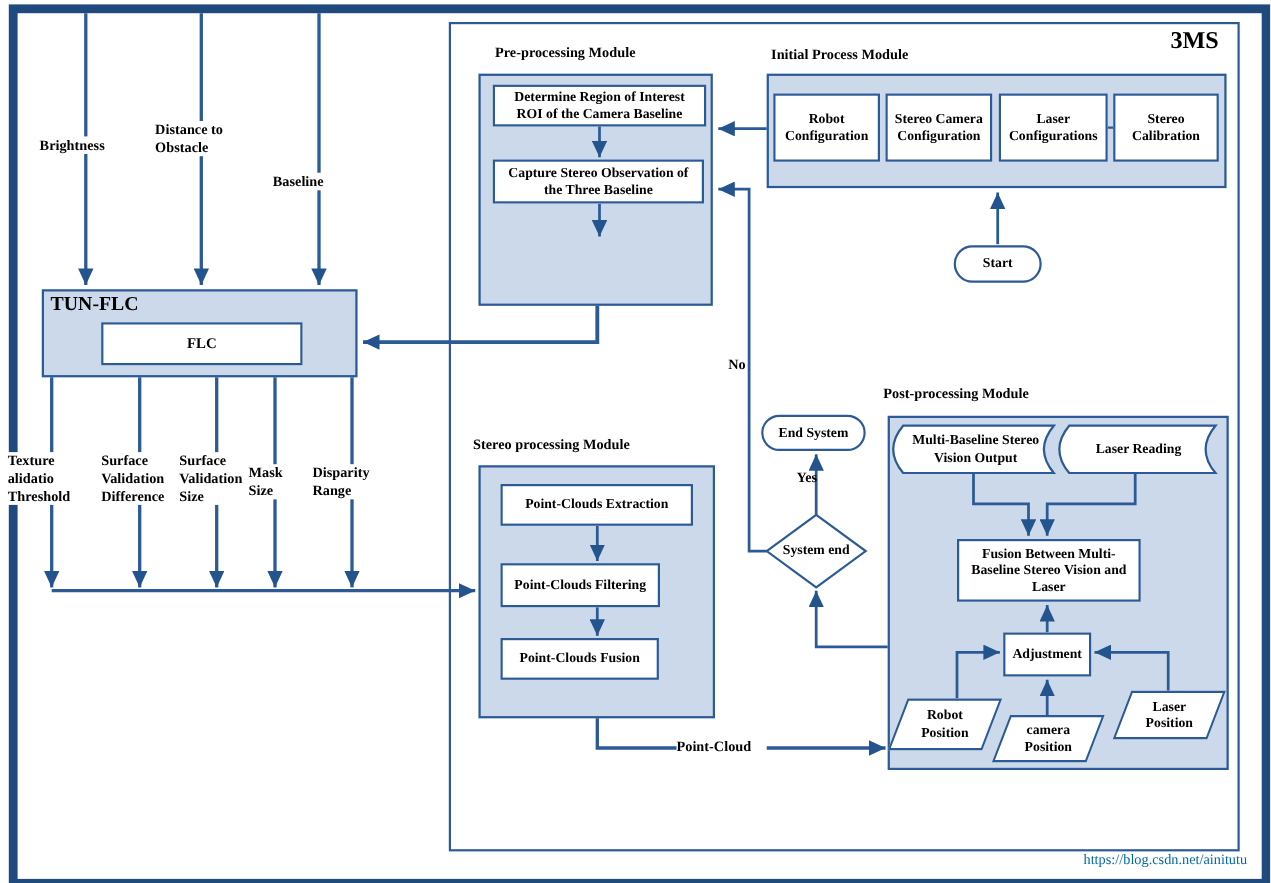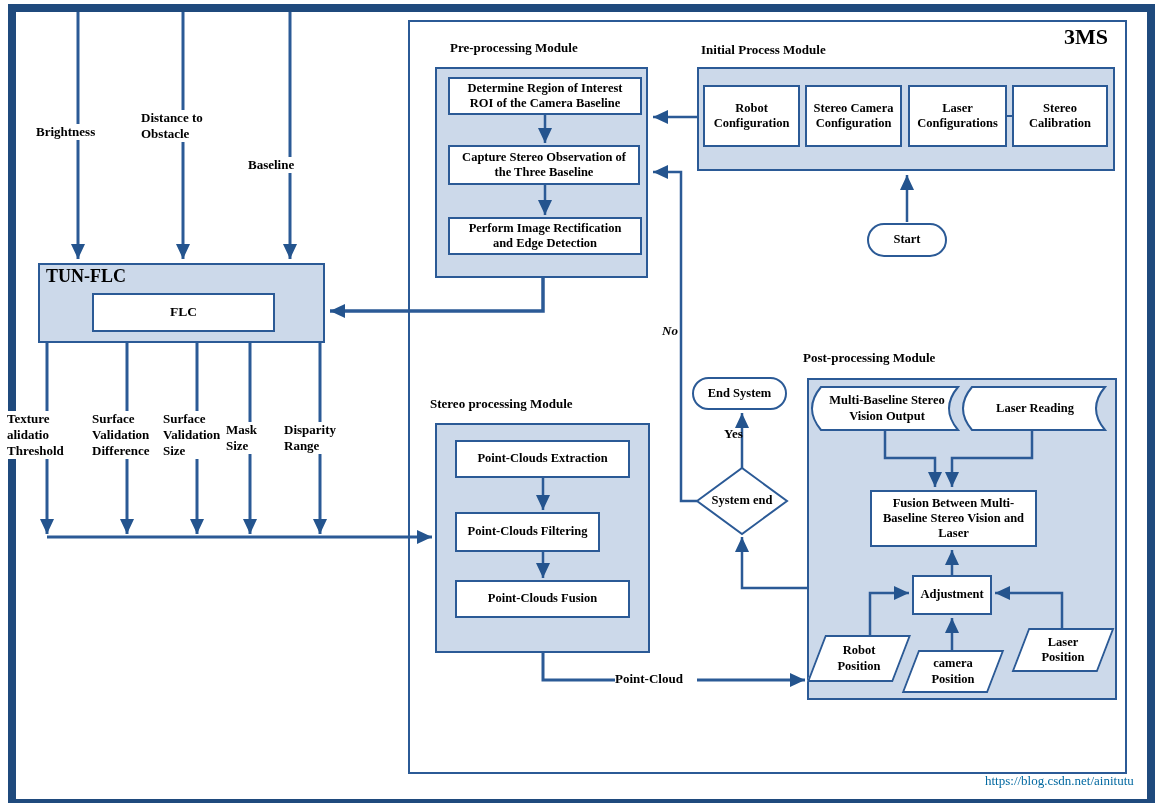--- a/index.html
+++ b/index.html
@@ -143,42 +143,40 @@
   <div class="flabel" style="left:226px;top:422px;width:48px;">Mask
 Size</div>
   <div class="flabel" style="left:284px;top:422px;width:72px;">Disparity
 Range</div>
 
   <div class="mlabel" style="left:450px;top:40px;">Pre-processing Module</div>
   <div class="box" style="left:448px;top:77px;width:194px;height:38px;">Determine Region of Interest
 ROI of the Camera Baseline</div>
   <div class="box" style="left:448px;top:145px;width:192px;height:40px;">Capture Stereo Observation of
 the Three Baseline</div>
-  <div class="box" style="left:448px;top:217px;width:194px;height:38px;">Perform Image  Rectification
-and  Edge Detection</div>
 
   <div class="mlabel" style="left:701px;top:42px;">Initial Process Module</div>
   <div class="box" style="left:703px;top:85px;width:97px;height:62px;">Robot
 Configuration</div>
   <div class="box" style="left:805px;top:85px;width:97px;height:62px;">Stereo Camera
 Configuration</div>
   <div class="box" style="left:908px;top:85px;width:99px;height:62px;">Laser
 Configurations</div>
   <div class="box" style="left:1012px;top:85px;width:96px;height:62px;">Stereo
 Calibration</div>
   <div class="box stadium" style="left:867px;top:223px;width:80px;height:34px;">Start</div>
 
   <div class="mlabel" style="left:430px;top:396px;">Stereo processing Module</div>
   <div class="box" style="left:455px;top:440px;width:175px;height:38px;">Point-Clouds Extraction</div>
   <div class="box" style="left:455px;top:512px;width:145px;height:40px;">Point-Clouds Filtering</div>
-  <div class="box" style="left:455px;top:580px;width:175px;height:38px;">Point-Clouds Fusion</div>
+  <div class="box" style="left:455px;top:580px;width:144px;height:38px;">Point-Clouds Fusion</div>
 
   <div class="box stadium" style="left:692px;top:377px;width:95px;height:33px;">End System</div>
   <div class="flabel nobg" style="left:724px;top:426px;width:36px;">Yes</div>
-  <div class="flabel nobg" style="left:662px;top:323px;width:28px;font-style:italic;">No</div>
+  <div class="flabel nobg" style="left:662px;top:323px;width:28px;">No</div>
   <div id="system-end-label">System end</div>
   <div class="flabel" style="left:615px;top:671px;width:82px;">Point-Cloud</div>
 
   <div class="mlabel" style="left:803px;top:350px;">Post-processing Module</div>
   <div class="stext" style="left:822px;top:389px;width:130px;height:40px;">Multi-Baseline Stereo
 Vision Output</div>
   <div class="stext" style="left:972px;top:389px;width:126px;height:40px;">Laser Reading</div>
   <div class="box" style="left:870px;top:490px;width:167px;height:57px;">Fusion Between Multi-
 Baseline Stereo Vision and
 Laser</div>

